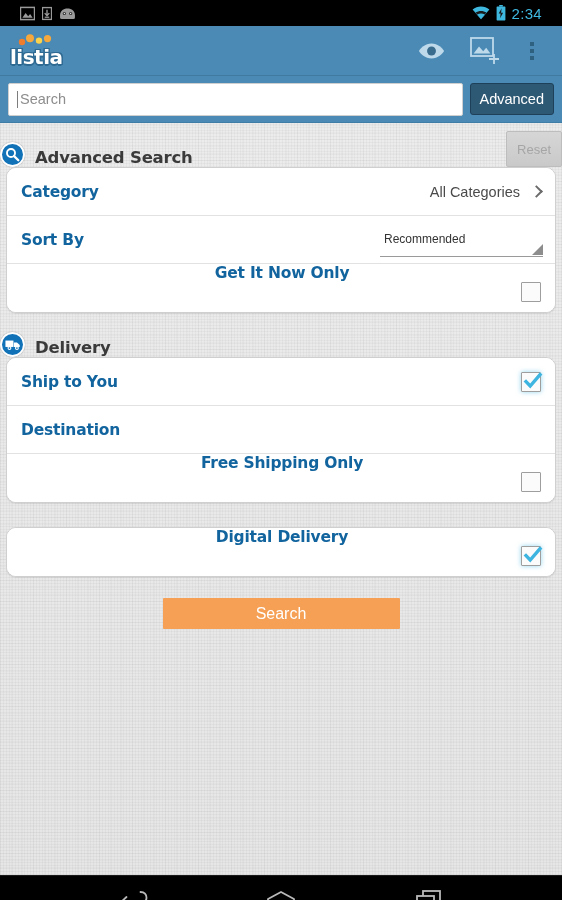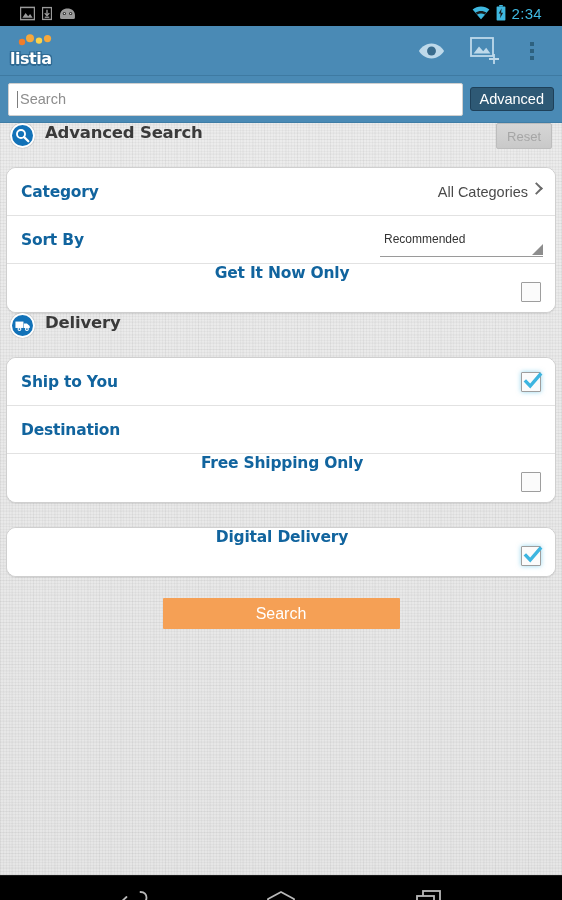--- a/index.html
+++ b/index.html
@@ -30,21 +30,21 @@
     height: 50px; background: #4a8ab5;
     border-bottom: 1px solid #3e7aa2;
     display: flex; align-items: center; padding: 0 10px;
     position: relative;
   }
   .logo {
     position: relative; width: 52px; height: 34px;
     display: flex; align-items: flex-end;
   }
   .logo-text {
-    font-size: 16px; font-weight: bold; color: #ffffff;
+    font-size: 20px; font-weight: bold; color: #ffffff;
     letter-spacing: -0.5px; line-height: 1;
     font-family: "DejaVu Sans", sans-serif;
     text-shadow:
       -1.4px -1.4px 0 #2f6a93, 1.4px -1.4px 0 #2f6a93,
       -1.4px  1.4px 0 #2f6a93, 1.4px  1.4px 0 #2f6a93,
       0 2px 0 #2f6a93;
     padding-bottom: 1px;
   }
   .logo-dots { position: absolute; top: 0px; left: 8px; width: 40px; height: 12px; }
   .ab-actions { margin-left: auto; display: flex; align-items: center; }
@@ -70,21 +70,21 @@
     position: relative;
   }
   .search-field .caret {
     width: 1px; height: 17px; background: #7d7d7d; margin-right: 2px;
   }
   .search-field .ph {
     color: #8d8d8d; font-size: 14.5px;
     font-family: "Liberation Sans", sans-serif;
   }
   .adv-btn {
-    height: 24px; min-width: 78px; padding: 0 9px;
+    height: 32px; min-width: 78px; padding: 0 9px;
     background: #2e5975; border: 1px solid #1e4059; border-radius: 3px;
     color: #ffffff; font-size: 14.5px;
     display: flex; align-items: center; justify-content: center;
     cursor: pointer;
   }
 
   
   .content {
     position: relative;
     height: 752px;
@@ -92,29 +92,29 @@
     background-image:
       repeating-linear-gradient(0deg, rgba(0,0,0,.030) 0 1px, rgba(255,255,255,0) 1px 3px),
       repeating-linear-gradient(90deg, rgba(0,0,0,.030) 0 1px, rgba(255,255,255,0) 1px 3px),
       repeating-linear-gradient(0deg, rgba(0,0,0,.018) 0 1px, rgba(255,255,255,0) 1px 7px),
       repeating-linear-gradient(90deg, rgba(0,0,0,.018) 0 1px, rgba(255,255,255,0) 1px 11px),
       linear-gradient(#ececec, #e6e6e6);
     overflow: hidden;
   }
 
   .section-head {
-    height: 44px; display: flex; align-items: flex-start;
-    padding: 0 10px; gap: 10px;
+    height: 44px; display: flex; align-items: flex-end;
+    padding: 0 0; gap: 10px;
   }
   .section-head .title {
     font-size: 16.5px; font-weight: bold; color: #3a3a3a;
     font-family: "DejaVu Sans", sans-serif; letter-spacing: -.2px;
   }
   .reset-btn {
-    margin-left: auto; height: 26px; min-width: 52px; padding: 0 10px;
+    margin-left: auto; height: 36px; min-width: 52px; padding: 0 10px;
     background: linear-gradient(#d6d6d6, #c9c9c9);
     border: 1px solid #bdbdbd; border-radius: 2px;
     color: #a6a6a6; font-size: 13px;
     display: flex; align-items: center; justify-content: center;
     cursor: default;
   }
   .round-ico {
     width: 25px; height: 25px; border-radius: 50%;
     background: #1272b8; border: 2px solid #ffffff;
     box-shadow: 0 0 1px rgba(0,0,0,.45);
@@ -132,21 +132,21 @@
     height: 48px; display: flex; align-items: center;
     padding: 0 12px 0 14px; border-bottom: 1px solid #e2e2e2;
     background: #ffffff; cursor: pointer;
   }
   .row:last-child { border-bottom: none; flex-direction: column; }
   .row .label {
     font-size: 15.5px; font-weight: bold; color: #11649e;
     font-family: "DejaVu Sans", sans-serif; letter-spacing: -.2px;
   }
   .row .right {
-    margin-left: auto; display: flex; align-items: flex-start; gap: 2px;
+    margin-left: auto; display: flex; align-items: center; gap: 10px;
   }
   .row .value {
     font-size: 14.5px; color: #4a4a4a;
     font-family: "Liberation Sans", sans-serif;
   }
   .chev {
     width: 9px; height: 9px;
     border-top: 2px solid #6b6b6b; border-right: 2px solid #6b6b6b;
     transform: rotate(45deg); margin-left: 2px; margin-right: 2px;
   }

